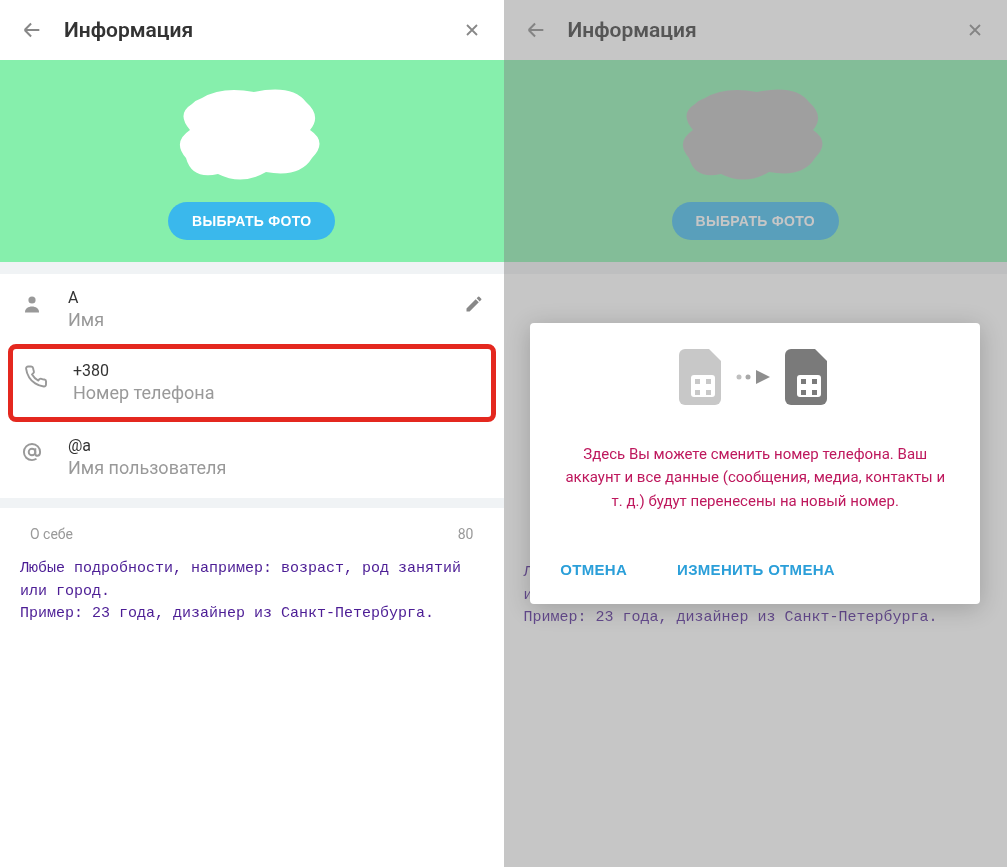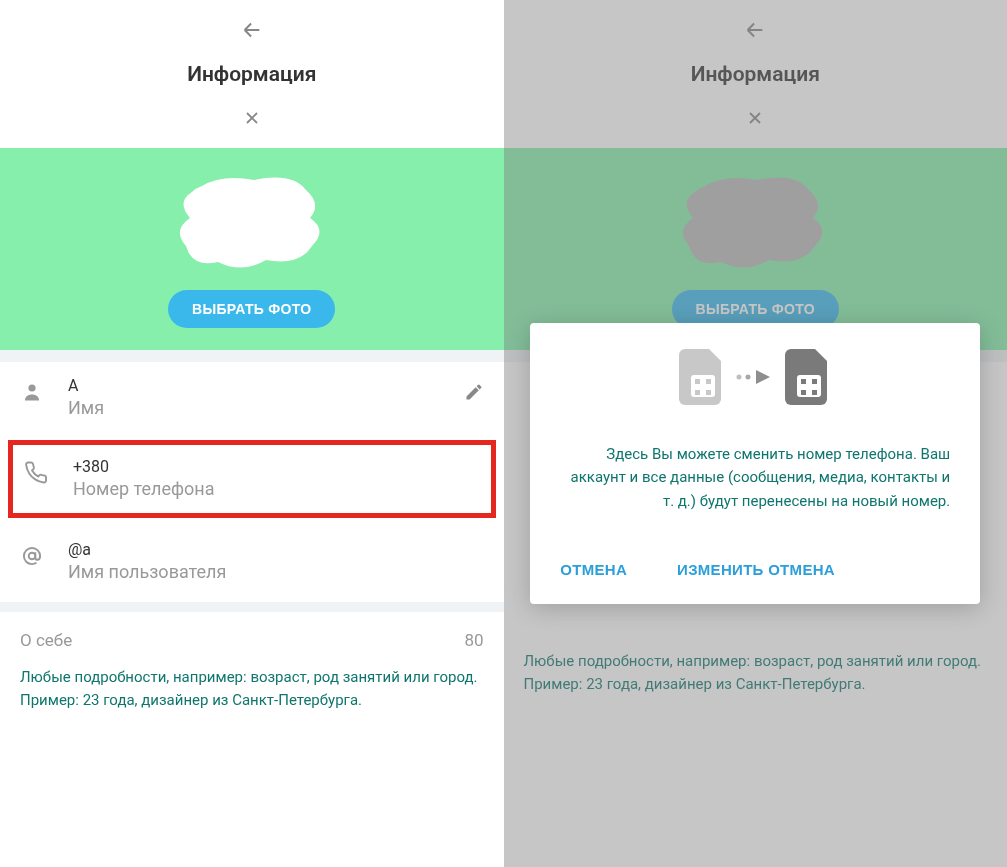--- a/index.html
+++ b/index.html
@@ -2,52 +2,52 @@
 <html><head>
 <meta charset="utf-8">
 <style>
 * { box-sizing: border-box; margin: 0; padding: 0; }
 body { font-family: -apple-system, BlinkMacSystemFont, 'Segoe UI', Roboto, sans-serif; background: #fff; }
 .container { display: flex; width: 1007px; height: 867px; }
 .pane { width: 50%; position: relative; background: #fff; }
 .pane-right { background: #fff; }
 .dimmer { position: absolute; inset: 0; background: rgba(128,128,128,0.45); pointer-events: none; }
 
-.header { display: flex; align-items: center; padding: 18px 20px; gap: 20px; flex-direction: column; }
+.header { display: flex; align-items: center; padding: 18px 20px; gap: 20px; }
 .header-title { font-size: 21px; font-weight: 600; color: #333; flex: 1; }
 .icon-btn { width: 24px; height: 24px; display: flex; align-items: center; justify-content: center; cursor: pointer; color: #888; }
 
 .photo-section { background: #86efac; padding: 20px 0 22px; text-align: center; }
 .photo-blob { width: 180px; height: 110px; margin: 0 auto 12px; }
 .choose-btn { background: #3ab8ec; color: #fff; border: none; border-radius: 20px; padding: 11px 24px; font-size: 14px; font-weight: 600; cursor: pointer; letter-spacing: 0.3px; }
 
 .divider-thick { height: 12px; background: #f0f3f5; }
 
 .field { display: flex; align-items: flex-start; padding: 14px 20px; gap: 24px; position: relative; }
 .field-icon { width: 24px; height: 24px; color: #999; margin-top: 4px; flex-shrink: 0; }
 .field-body { flex: 1; }
 .field-value { font-size: 16px; color: #333; margin-bottom: 2px; }
 .field-label { font-size: 18px; color: #999; }
 .field-edit { color: #888; cursor: pointer; margin-top: 6px; }
 
-.highlight-box { border: 5px solid #e4281f; margin: 8px 8px; border-radius: 0; }
+.highlight-box { border: 5px solid #e4281f; margin: 0 8px; border-radius: 8px; }
 .highlight-box .field { padding: 12px 12px 14px; }
 .divider-medium { height: 10px; background: #f0f3f5; margin-top: 6px; }
 
-.about-row { display: flex; padding: 18px 20px 8px; font-size: 17px; color: #999; }
+.about-row { display: flex; padding: 18px 30px 8px; font-size: 14px; color: #999; }
 .about-row .spacer { flex: 1; }
 .about-count { color: #999; }
 
-.help-text { padding: 8px 20px 20px; font-size: 15px; color: #0f766e; line-height: 1.5; }
+.help-text { padding: 8px 20px 20px; font-size: 15px; color: #4c1d95; line-height: 1.5; font-family: Liberation Mono, monospace; }
 
 .dialog-overlay { position: absolute; inset: 0; display: flex; align-items: center; justify-content: center; z-index: 10; padding: 0 10px; }
 .dialog { background: #fff; border-radius: 4px; width: 100%; max-width: 450px; padding: 24px 26px 18px; box-shadow: 0 4px 24px rgba(0,0,0,0.2); margin-top: 60px; }
 .dialog-title { font-size: 19px; font-weight: 600; color: #2b2b2b; margin-bottom: 30px; }
 .sim-graphic { display: flex; justify-content: center; align-items: center; gap: 8px; margin-bottom: 36px; }
-.dialog-text { text-align: right; font-size: 15px; color: #0f766e; line-height: 1.55; margin-bottom: 40px; padding: 0 4px; }
+.dialog-text { text-align: center; font-size: 15px; color: #be185d; line-height: 1.55; margin-bottom: 40px; padding: 0 4px; }
 .dialog-buttons { display: flex; justify-content: flex-start; gap: 42px; }
 .dlg-btn { background: none; border: none; color: #2b9fd9; font-size: 15px; font-weight: 600; cursor: pointer; padding: 8px 4px; letter-spacing: 0.3px; }
 
 svg { display: block; }
 </style>
 </head>
 <body>
 
 <div class="container">
 

